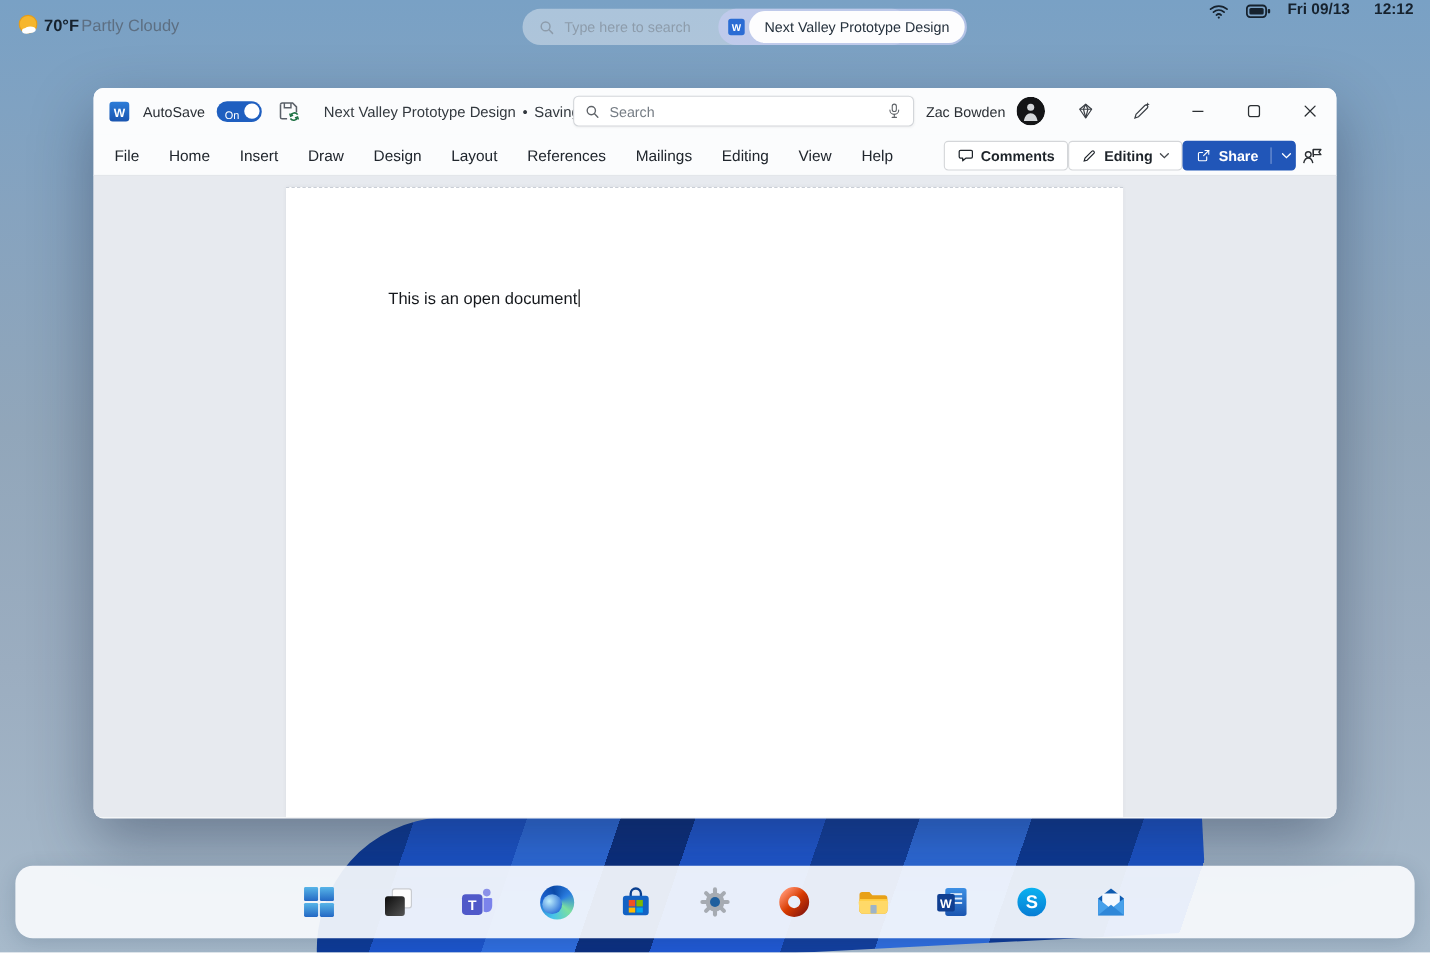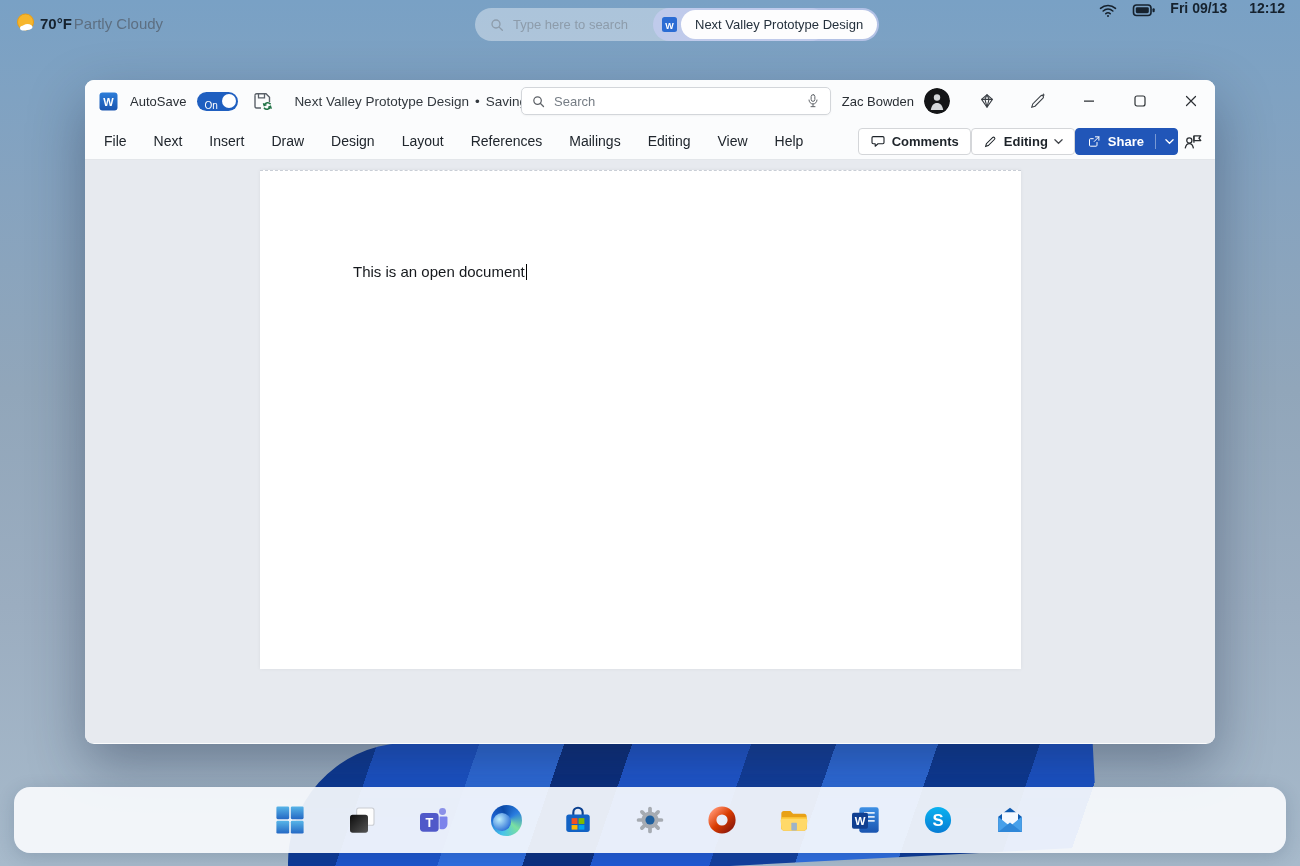--- a/index.html
+++ b/index.html
@@ -58,21 +58,21 @@
     display:flex; align-items:center; }
   .menus{ display:flex; align-items:center; gap:27px; padding-left:19px; }
   .menus span{ font-size:14px; color:#20262d; cursor:pointer; }
   .menubar-right{ position:absolute; right:11px; top:0; height:38px; display:flex; align-items:center; gap:0; }
   .btn{ display:flex; align-items:center; gap:6px; height:27px; padding:0 11px; background:#fff;
     border:1px solid #d4d6d9; border-radius:4px; font-size:13px; font-weight:bold; color:#1d2329; cursor:pointer; }
   .btn-share{ background:#2156b8; border:1px solid #2156b8; color:#fff; padding-right:3px; }
   .btn-share .divider{ width:1px; height:15px; background:rgba(255,255,255,.4); margin:0 3px 0 5px; }
 
   .content{ position:relative; height:583px; background:#e7eaef; }
-  .page{ position:absolute; left:175px; top:10px; width:761px; height:499px; background:#fff;
+  .page{ position:absolute; left:175px; top:10px; width:761px; height:573px; background:#fff;
     border-top:1px dashed #c9ced6; box-shadow:0 0 4px rgba(0,0,0,.06); }
   .page .body-text{ position:absolute; left:93px; top:92px; font-size:15px; color:#15181c; }
   .caret{ display:inline-block; width:1px; height:16px; background:#000; vertical-align:-3px; margin-left:1px; }
 
   
   .taskbar{ position:absolute; left:14px; right:14px; top:787px; height:66px;
     background:rgba(247,250,253,0.93); border-radius:16px; box-shadow:0 4px 18px rgba(30,50,80,.18);
     display:flex; align-items:center; justify-content:center; gap:38px; }
   .tb-icon{ width:34px; height:34px; display:flex; align-items:center; justify-content:center; cursor:pointer; }
   .edge-circle{ position:relative; width:31px; height:31px; border-radius:50%;
@@ -240,21 +240,21 @@
           <svg width="12" height="12" viewBox="0 0 12 12" stroke="#2b2f33" stroke-width="1.2" stroke-linecap="round">
             <path d="M1.5 1.5 L10.5 10.5 M10.5 1.5 L1.5 10.5"></path>
           </svg>
         </span>
       </div>
     </div>
 
     <div class="menubar">
       <div class="menus">
         <span>File</span>
-        <span>Next</span>
+        <span>Home</span>
         <span>Insert</span>
         <span>Draw</span>
         <span>Design</span>
         <span>Layout</span>
         <span>References</span>
         <span>Mailings</span>
         <span>Editing</span>
         <span>View</span>
         <span>Help</span>
       </div>

